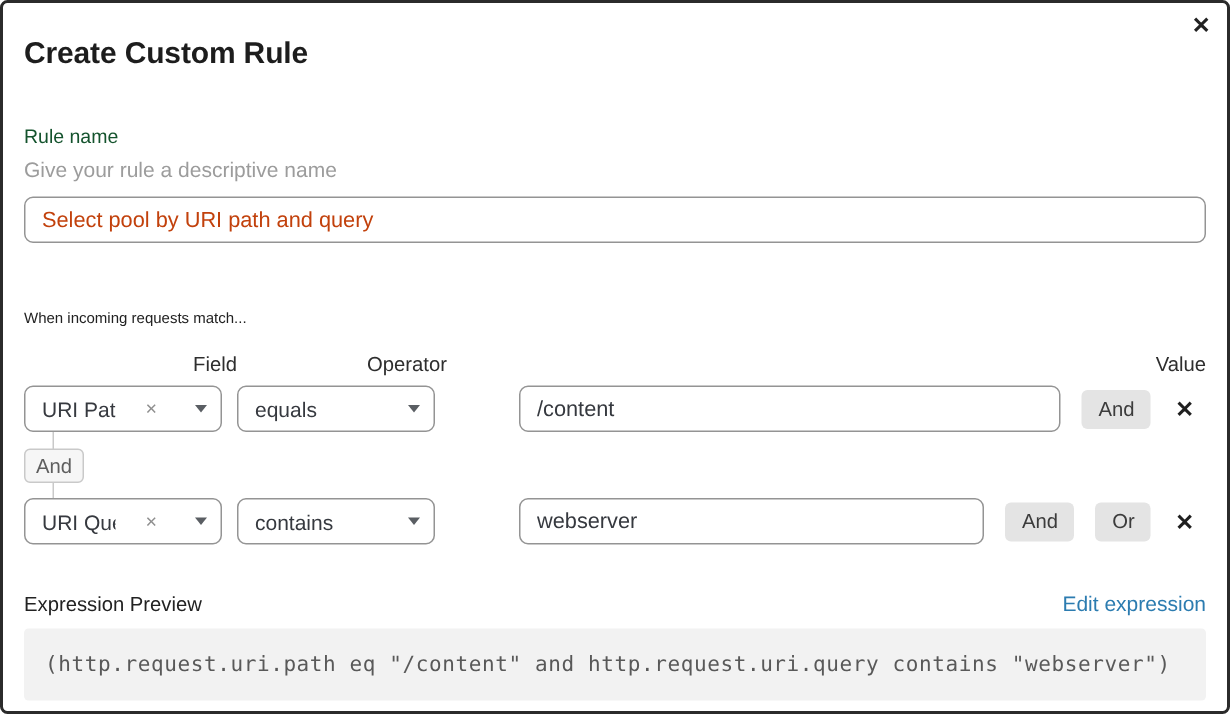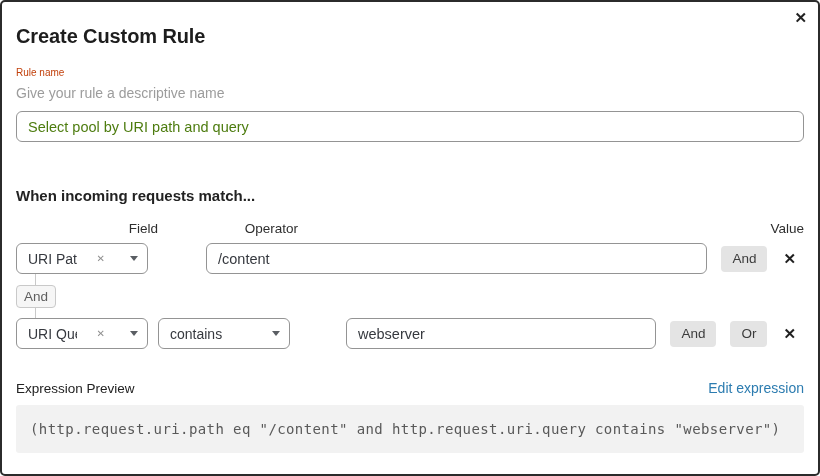--- a/index.html
+++ b/index.html
@@ -31,48 +31,48 @@
     position: absolute;
     top: 7px;
     right: 11px;
     font-size: 15px;
     font-weight: 700;
     color: #222;
     cursor: pointer;
     line-height: 18px;
   }
   .rule-label {
-    margin-top: 19px;
-    font-size: 10px;
-    color: #c2410c;
+    margin-top: 35px;
+    font-size: 13px;
+    color: #14532d;
   }
   .rule-helper {
     margin-top: 7px;
     font-size: 14px;
     color: #9c9c9c;
   }
   .name-input {
     display: block;
     margin-top: 10px;
     width: 100%;
     box-sizing: border-box;
     height: 31px;
     border: 1px solid #949494;
     border-radius: 6px;
     padding: 0 11px;
     font-size: 14.5px;
-    color: #4d7c0f;
+    color: #c2410c;
     font-family: inherit;
     outline: none;
     background: #fff;
   }
   .match-heading {
     margin-top: 45px;
-    font-size: 15px;
-    font-weight: bold;
+    font-size: 10px;
+    font-weight: normal;
     color: #222;
   }
   .col-labels {
     display: flex;
     margin-top: 17px;
     font-size: 13.5px;
     color: #2e2e2e;
     text-align: right;
   }
   .col-field { width: 142px; }
@@ -230,20 +230,24 @@
     <div class="col-op">Operator</div>
     <div class="col-value">Value</div>
   </div>
 
   <div class="cond-row">
     <div class="select-box select-field">
       <span class="sel-text">URI Path</span>
       <span class="sel-clear">✕</span>
       <span class="caret"></span>
     </div>
+    <div class="select-box select-op">
+      <span class="sel-text">equals</span>
+      <span class="caret"></span>
+    </div>
     <input class="value-input" type="text" value="/content" style="">
     <button class="logic-btn">And</button>
     <span class="row-remove">✕</span>
   </div>
 
   <div class="connector">
     <span class="connector-badge">And</span>
   </div>
 
   <div class="cond-row" style="margin-top:0;">

